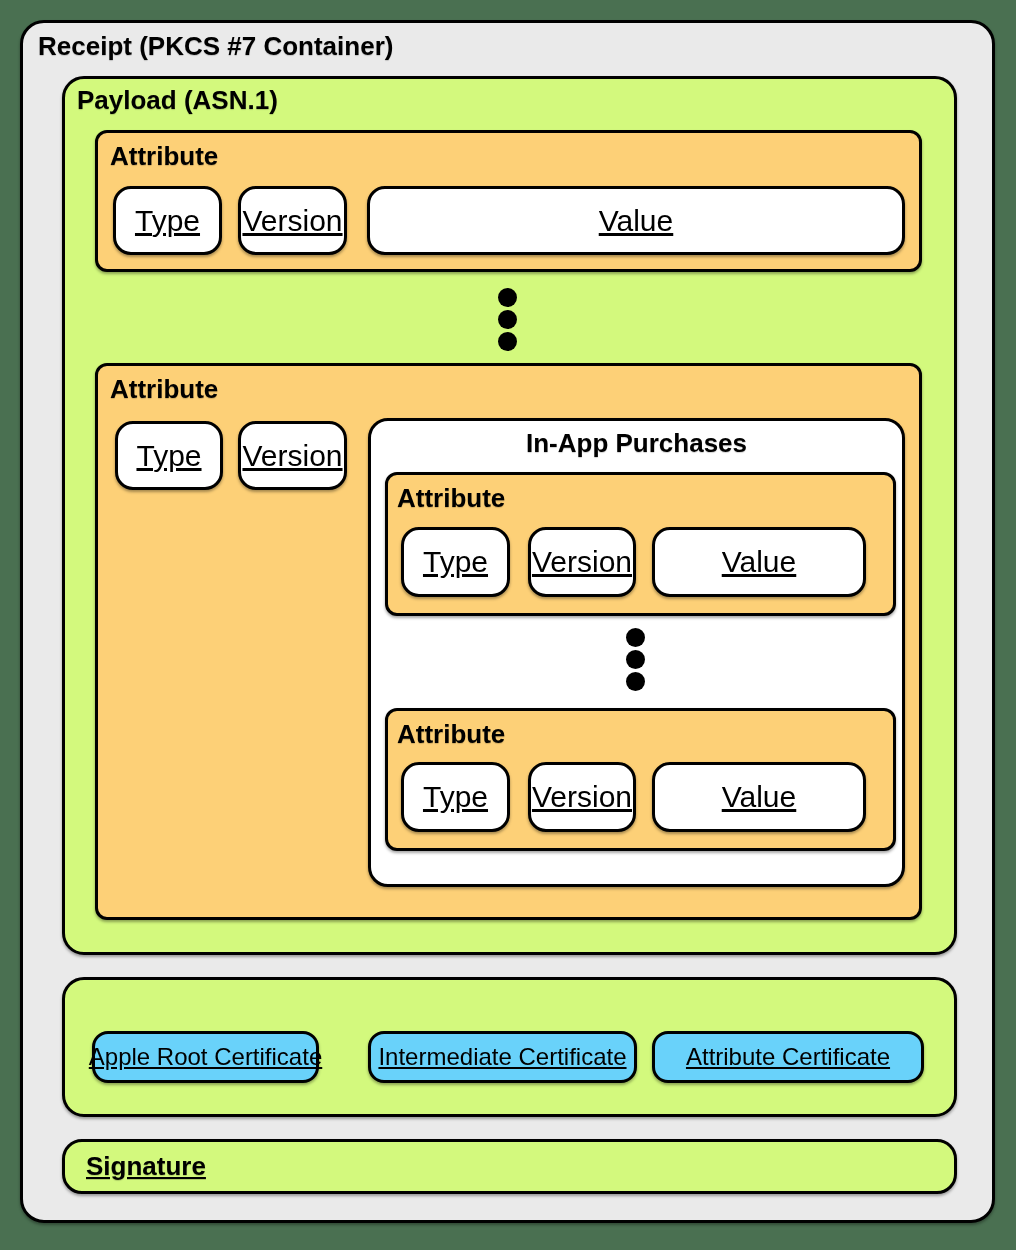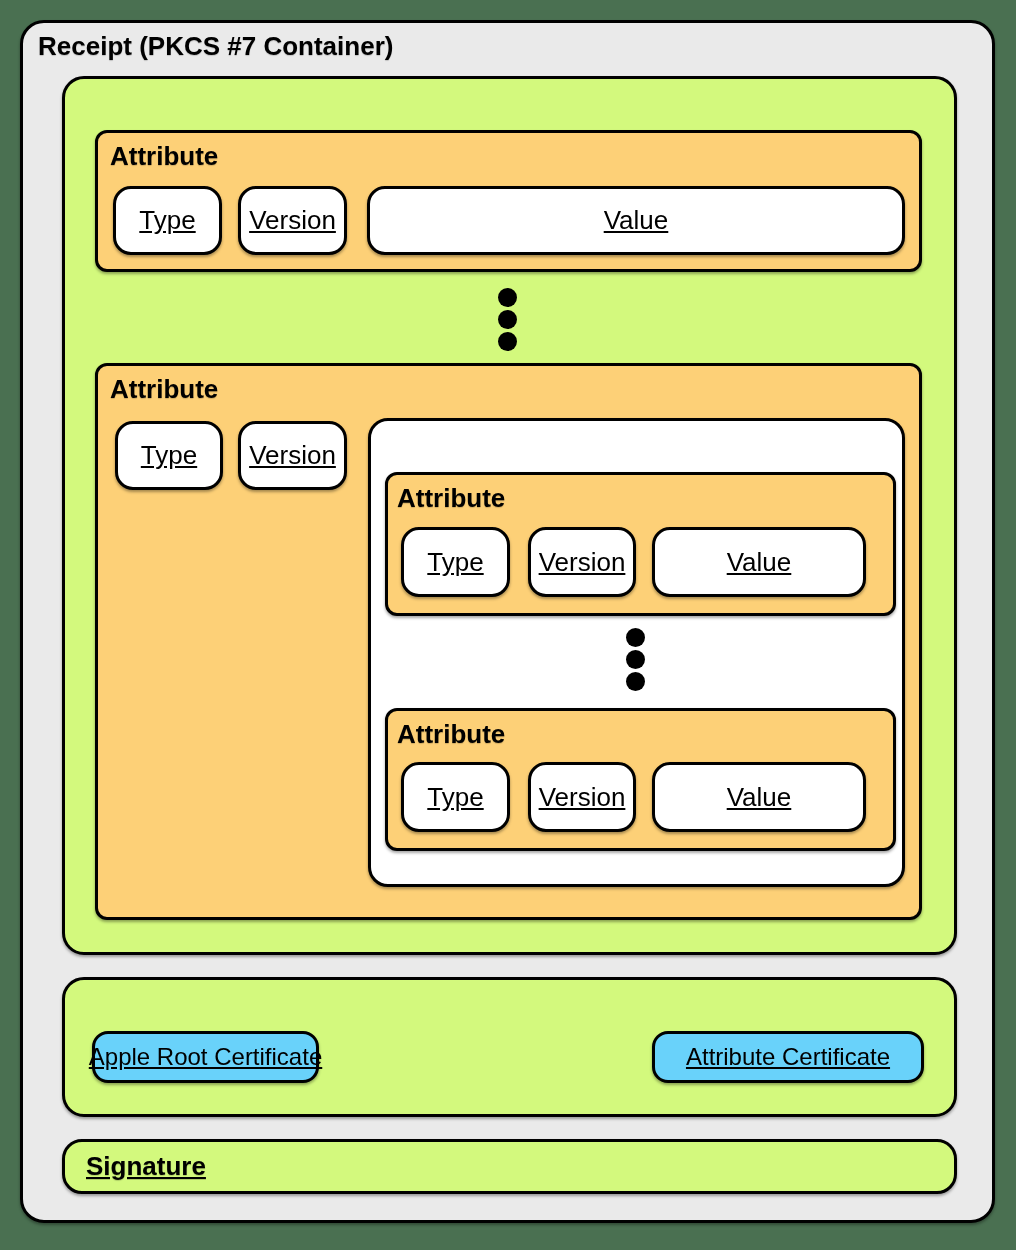--- a/index.html
+++ b/index.html
@@ -40,21 +40,21 @@
     background:var(--orange,#fdd077);
     border-radius:12px;
   }
   .attr-title{left:12px;top:9px;}
   .attr1{left:30px;top:51px;width:827px;height:142px;}
   .attr2{left:30px;top:284px;width:827px;height:557px;}
   .field{
     background:#fff;
     border-radius:18px;
     display:flex;align-items:center;justify-content:center;
-    font-size:26px;color:#000;
+    font-size:30px;color:#000;
   }
   .type1{left:15px;top:53px;width:109px;height:69px;}
   .version1{left:140px;top:53px;width:109px;height:69px;}
   .value1{left:269px;top:53px;width:538px;height:69px;}
   .type2{left:17px;top:55px;width:108px;height:69px;}
   .version2{left:140px;top:55px;width:109px;height:69px;}
   .dots{
     display:flex;flex-direction:column;gap:3px;width:20px;
   }
   .dots1{left:433px;top:209px;}
@@ -100,40 +100,42 @@
 </style>
 </head>
 <body>
 
 <div class="stage">
 
   <div class="abs rbox receipt">
     <div class="abs box-title receipt-title">Receipt (PKCS #7 Container)</div>
 
     <div class="abs rbox payload">
+      <div class="abs box-title payload-title">Payload (ASN.1)</div>
 
       <div class="abs rbox attr attr1">
         <div class="abs box-title attr-title">Attribute</div>
         <div class="abs rbox field type1">Type</div>
         <div class="abs rbox field version1">Version</div>
         <div class="abs rbox field value1">Value</div>
       </div>
 
       <div class="abs dots dots1">
         <div class="dot"></div>
         <div class="dot"></div>
         <div class="dot"></div>
       </div>
 
       <div class="abs rbox attr attr2">
         <div class="abs box-title attr-title">Attribute</div>
         <div class="abs rbox field type2">Type</div>
         <div class="abs rbox field version2">Version</div>
 
         <div class="abs rbox inapp">
+          <div class="abs box-title inapp-title">In-App Purchases</div>
 
           <div class="abs rbox attr attrA">
             <div class="abs box-title attr-inner-title">Attribute</div>
             <div class="abs rbox field typeA">Type</div>
             <div class="abs rbox field versionA">Version</div>
             <div class="abs rbox field valueA">Value</div>
           </div>
 
           <div class="abs dots dots2">
             <div class="dot"></div>
@@ -146,20 +148,21 @@
             <div class="abs rbox field typeB">Type</div>
             <div class="abs rbox field versionB">Version</div>
             <div class="abs rbox field valueB">Value</div>
           </div>
         </div>
       </div>
     </div>
 
     <div class="abs rbox certchain">
       <div class="abs rbox cert cert1">Apple Root Certificate</div>
+      <div class="abs rbox cert cert2">Intermediate Certificate</div>
       <div class="abs rbox cert cert3">Attribute Certificate</div>
     </div>
 
     <div class="abs rbox signature">
       <div class="box-title sig-title">Signature</div>
     </div>
   </div>
 
 </div>
 

